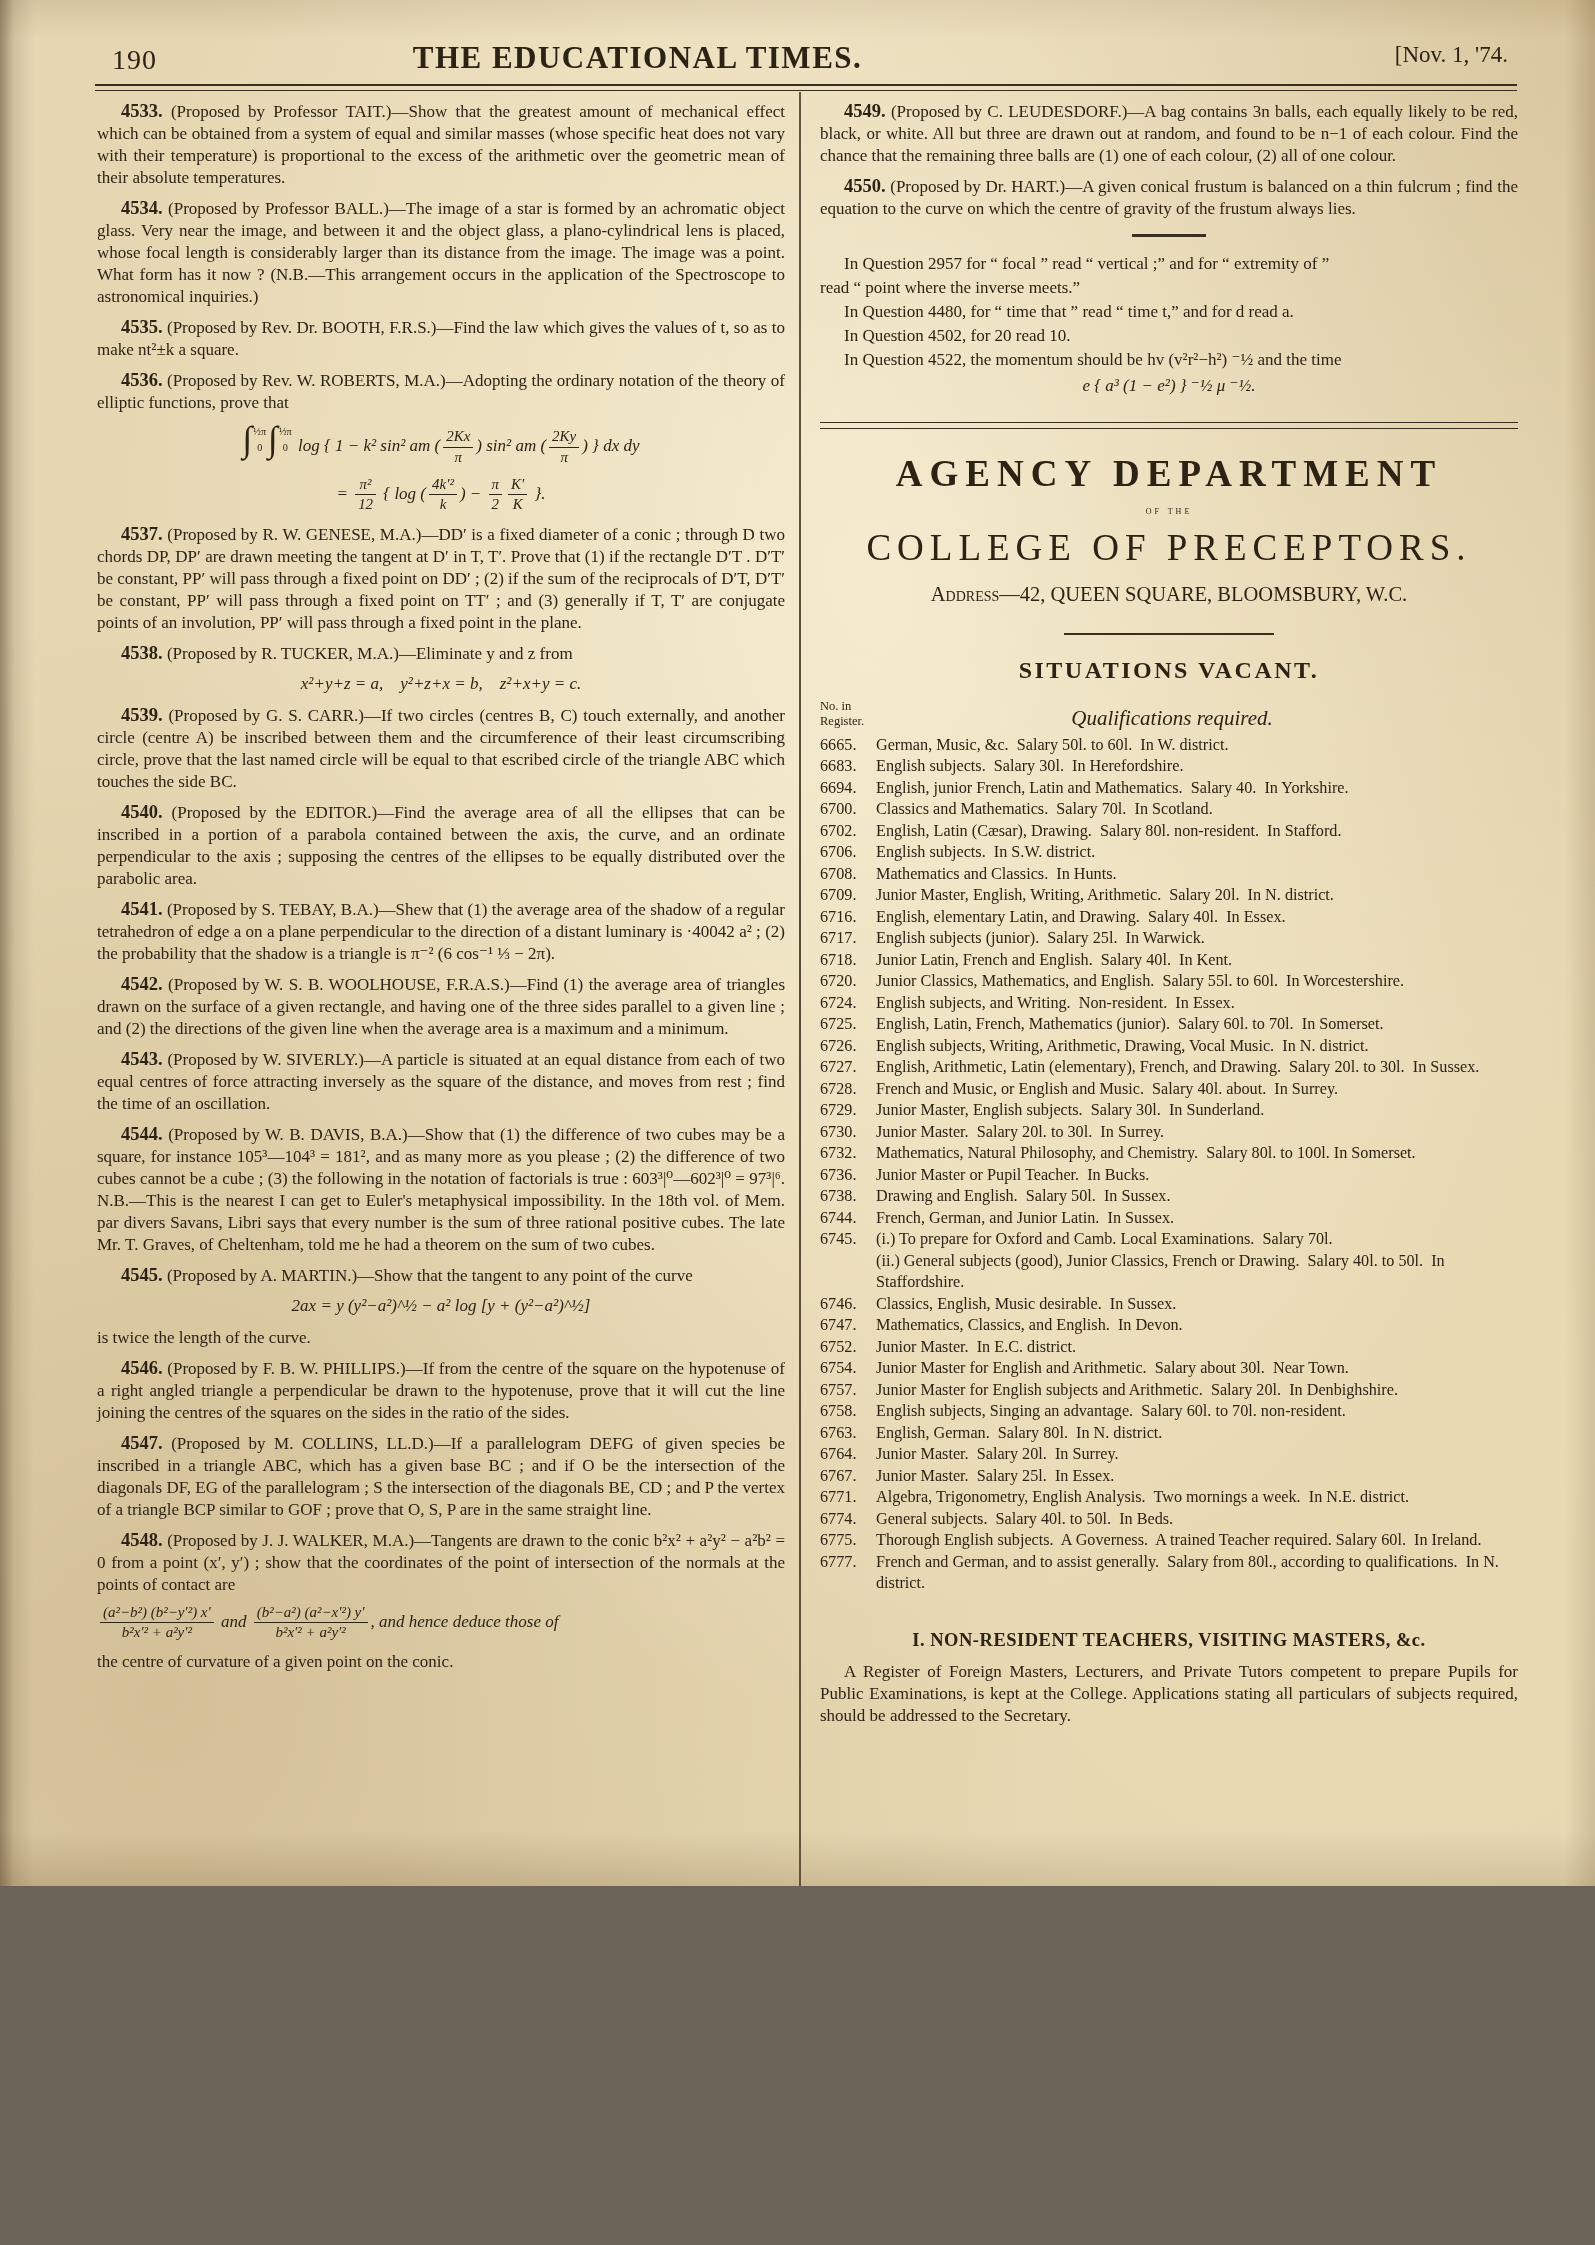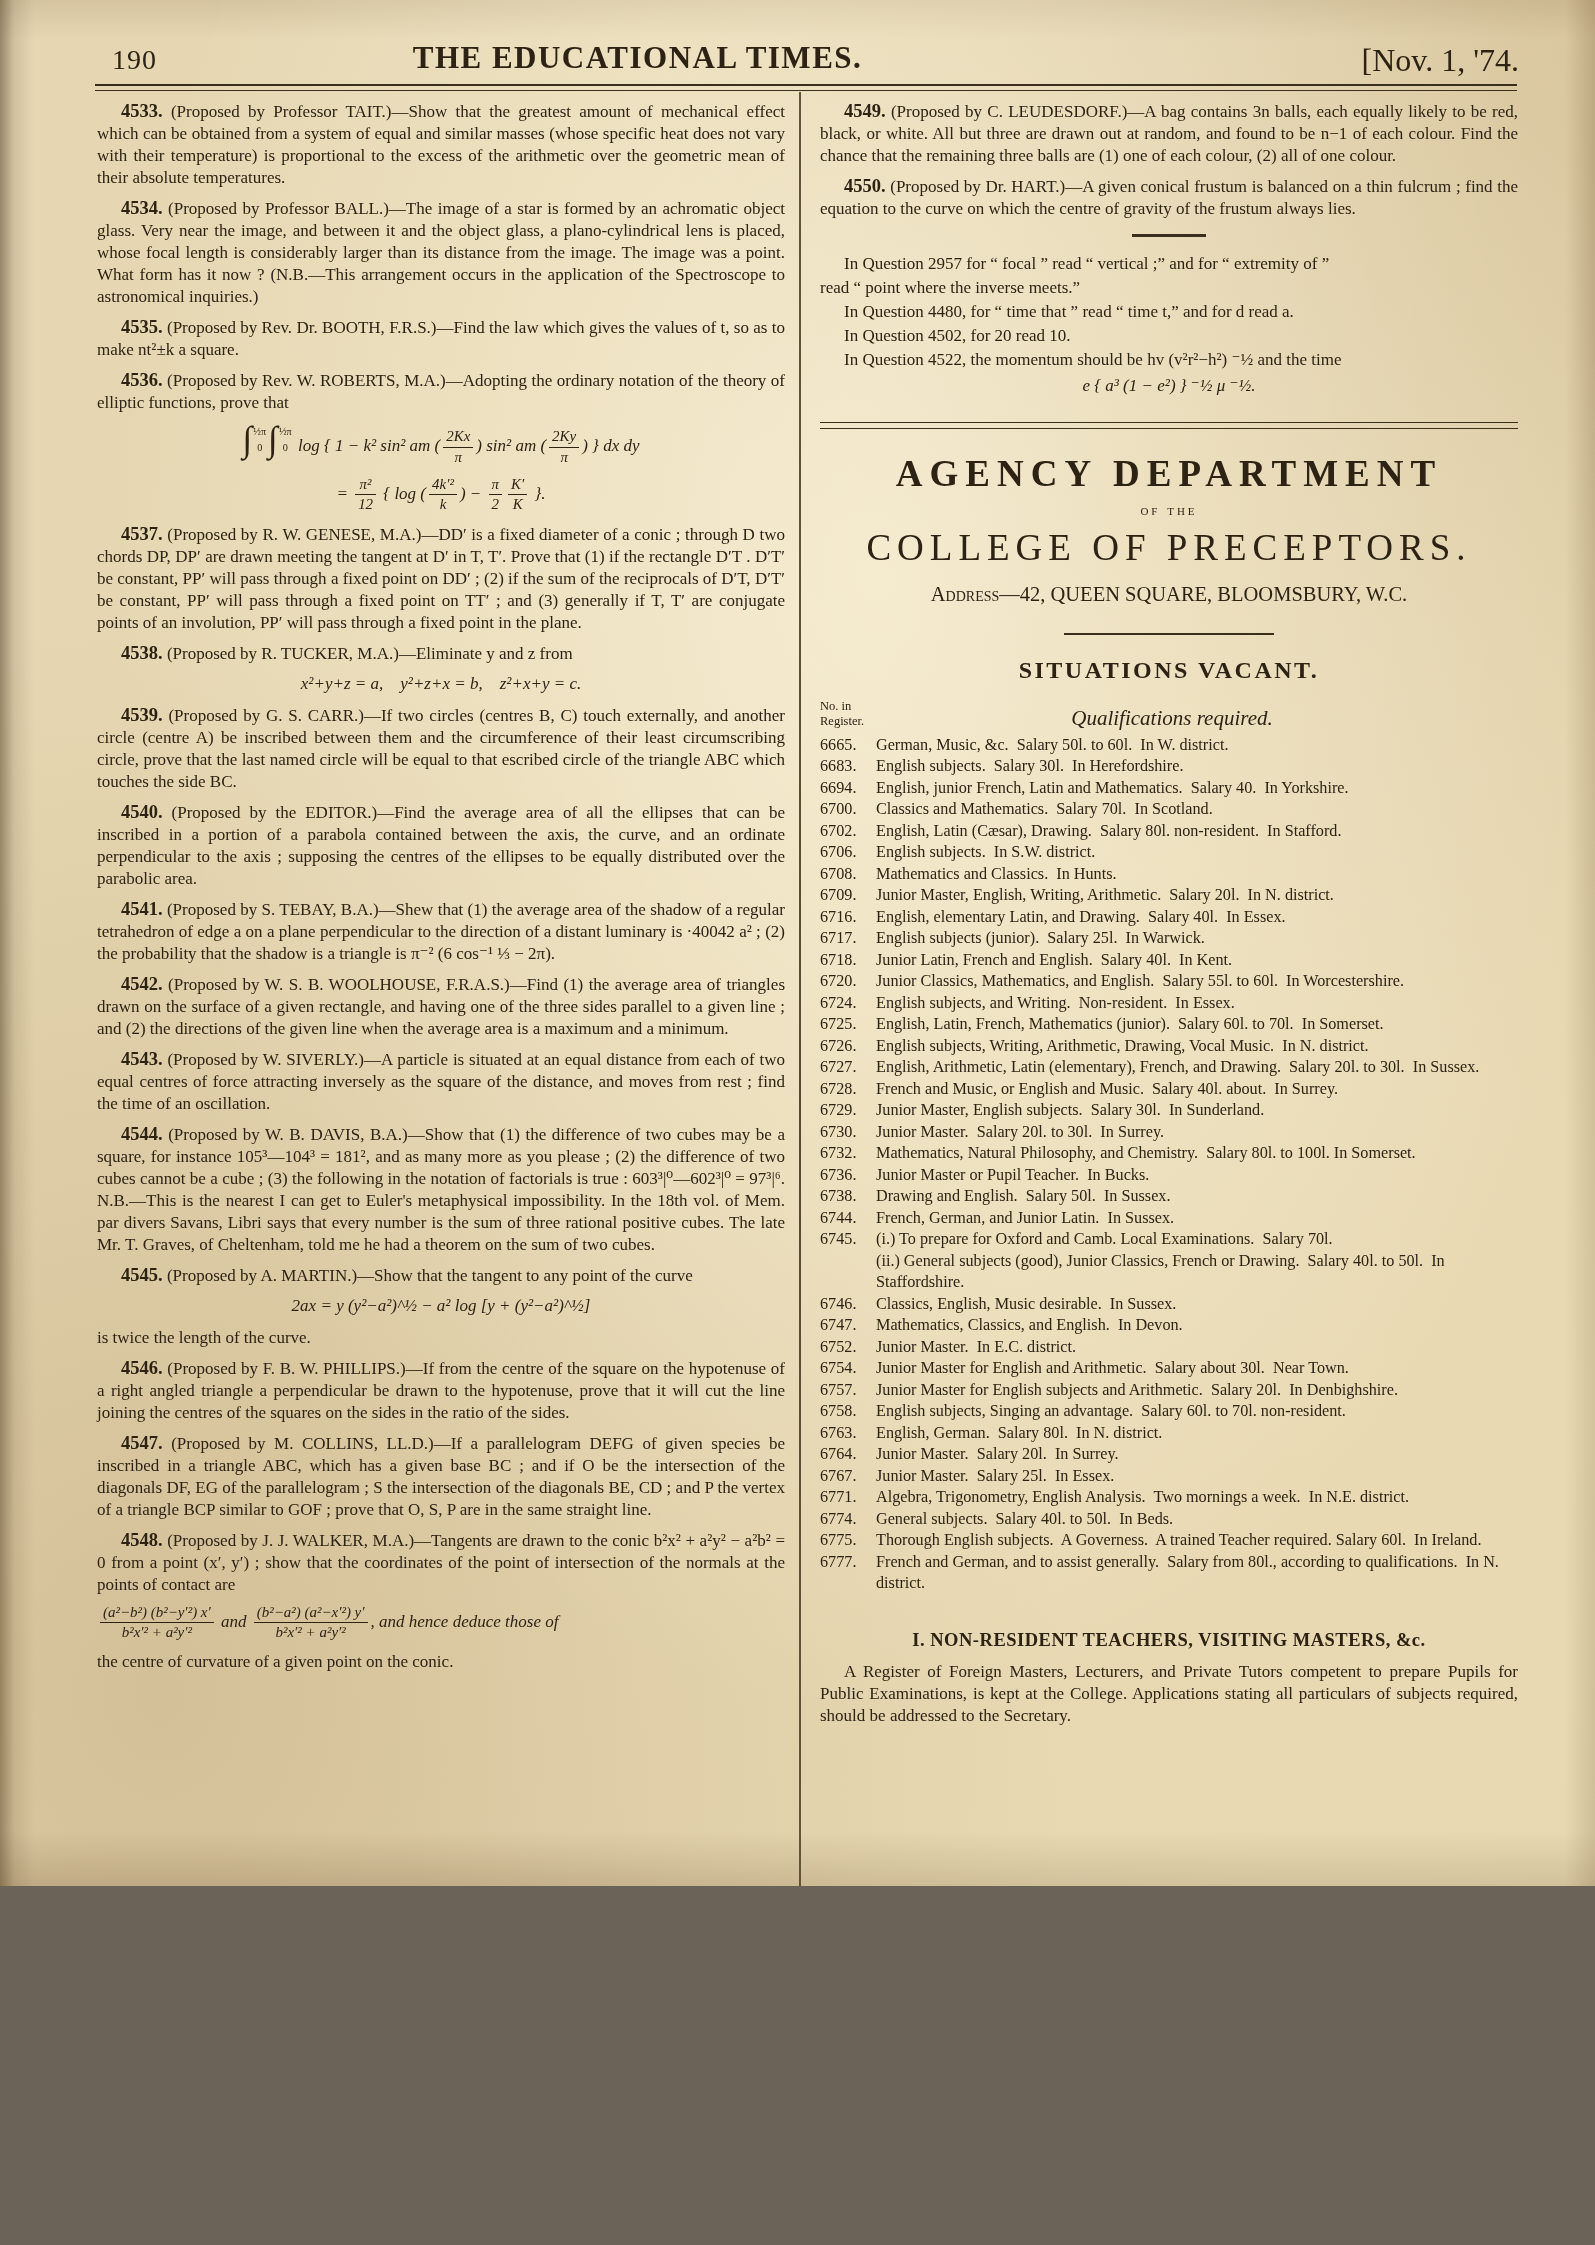--- a/index.html
+++ b/index.html
@@ -14,21 +14,21 @@
       linear-gradient(90deg, rgba(56,38,18,0.45) 0px, rgba(56,38,18,0.12) 14px, rgba(56,38,18,0) 34px),
       linear-gradient(270deg, rgba(90,65,30,0.25) 0px, rgba(90,65,30,0) 30px),
       linear-gradient(0deg, rgba(95,70,35,0.22) 0px, rgba(95,70,35,0) 55px),
       linear-gradient(180deg, rgba(110,85,45,0.15) 0px, rgba(110,85,45,0) 40px);
     color:#2d2315;
     font-family:"Liberation Serif","DejaVu Serif",serif;
   }
   
   .pageno{position:absolute;left:112px;top:44px;font-size:28px;letter-spacing:1px;}
   .masthead{position:absolute;left:0;right:0;top:40px;text-align:center;font-size:31px;font-weight:bold;letter-spacing:1.5px;transform:translateX(-160px);}
-  .issuedate{position:absolute;right:76px;top:42px;font-size:32px;}
+  .issuedate{position:absolute;right:87px;top:42px;font-size:23px;}
   .double-rule{position:absolute;left:95px;width:1422px;top:84px;height:4px;border-top:2.5px solid #3a2e1d;border-bottom:1px solid #3a2e1d;}
   .gutter{position:absolute;left:799px;top:92px;height:2078px;width:2px;background:linear-gradient(180deg,#4a3b26 0%,#3c2f1d 50%,#55452e 100%);opacity:.85;}
   .page-edge-mark{position:absolute;left:98px;top:2126px;width:36px;height:3px;background:#3a2e1d;opacity:.8;}
 
   
   .col{position:absolute;top:100px;font-size:17px;line-height:22px;text-align:justify;}
   #col-left{left:97px;width:688px;}
   #col-right{left:820px;width:698px;}
 
   p.problem{margin:0 0 8px 0;text-indent:24px;}
@@ -43,21 +43,21 @@
   .intg .isym{font-size:2.1em;line-height:1;font-style:normal;}
   .intg .ibnd{display:inline-flex;flex-direction:column;justify-content:space-between;height:2.6em;font-size:.6em;line-height:1;padding:1px 0 1px 1px;}
 
   .short-rule{width:74px;height:2.5px;background:#3a2e1d;margin:14px auto 16px auto;}
   p.correction{margin:0 0 2px 0;text-indent:24px;}
   p.correction.cont{text-indent:0;}
 
   
   .agency-toprule{margin:26px 0 0 0;height:5px;border-top:1.6px solid #3a2e1d;border-bottom:1.6px solid #3a2e1d;}
   .agency-line1{margin-top:34px;text-align:center;font-size:37px;font-weight:bold;letter-spacing:7px;text-indent:0;}
-  .agency-line2{margin-top:14px;text-align:center;font-size:15px;letter-spacing:3px;font-variant:small-caps;text-indent:0;}
+  .agency-line2{margin-top:14px;text-align:center;font-size:11px;letter-spacing:3px;font-variant:small-caps;text-indent:0;}
   .agency-line3{margin-top:16px;text-align:center;font-size:37px;letter-spacing:6px;font-weight:500;text-indent:0;white-space:nowrap;}
   .agency-address{margin-top:24px;text-align:center;font-size:20.5px;text-indent:0;font-variant:small-caps;}
   .mid-rule{width:210px;height:2px;background:#3a2e1d;margin:28px auto 24px auto;}
 
   .sv-heading{text-align:center;font-family:Liberation Serif, serif;font-weight:700;font-size:24px;letter-spacing:2.5px;margin:6px 0 18px 0;text-indent:0;}
   .list-header{display:flex;align-items:flex-end;margin-bottom:6px;}
   .noin{width:86px;font-size:12.5px;line-height:1.2;white-space:pre-line;flex:none;}
   .qual{flex:1;text-align:center;font-style:italic;font-size:21px;padding-right:80px;}
 
   .listing{display:flex;margin:0;font-size:16.2px;line-height:21.5px;text-align:left;}

